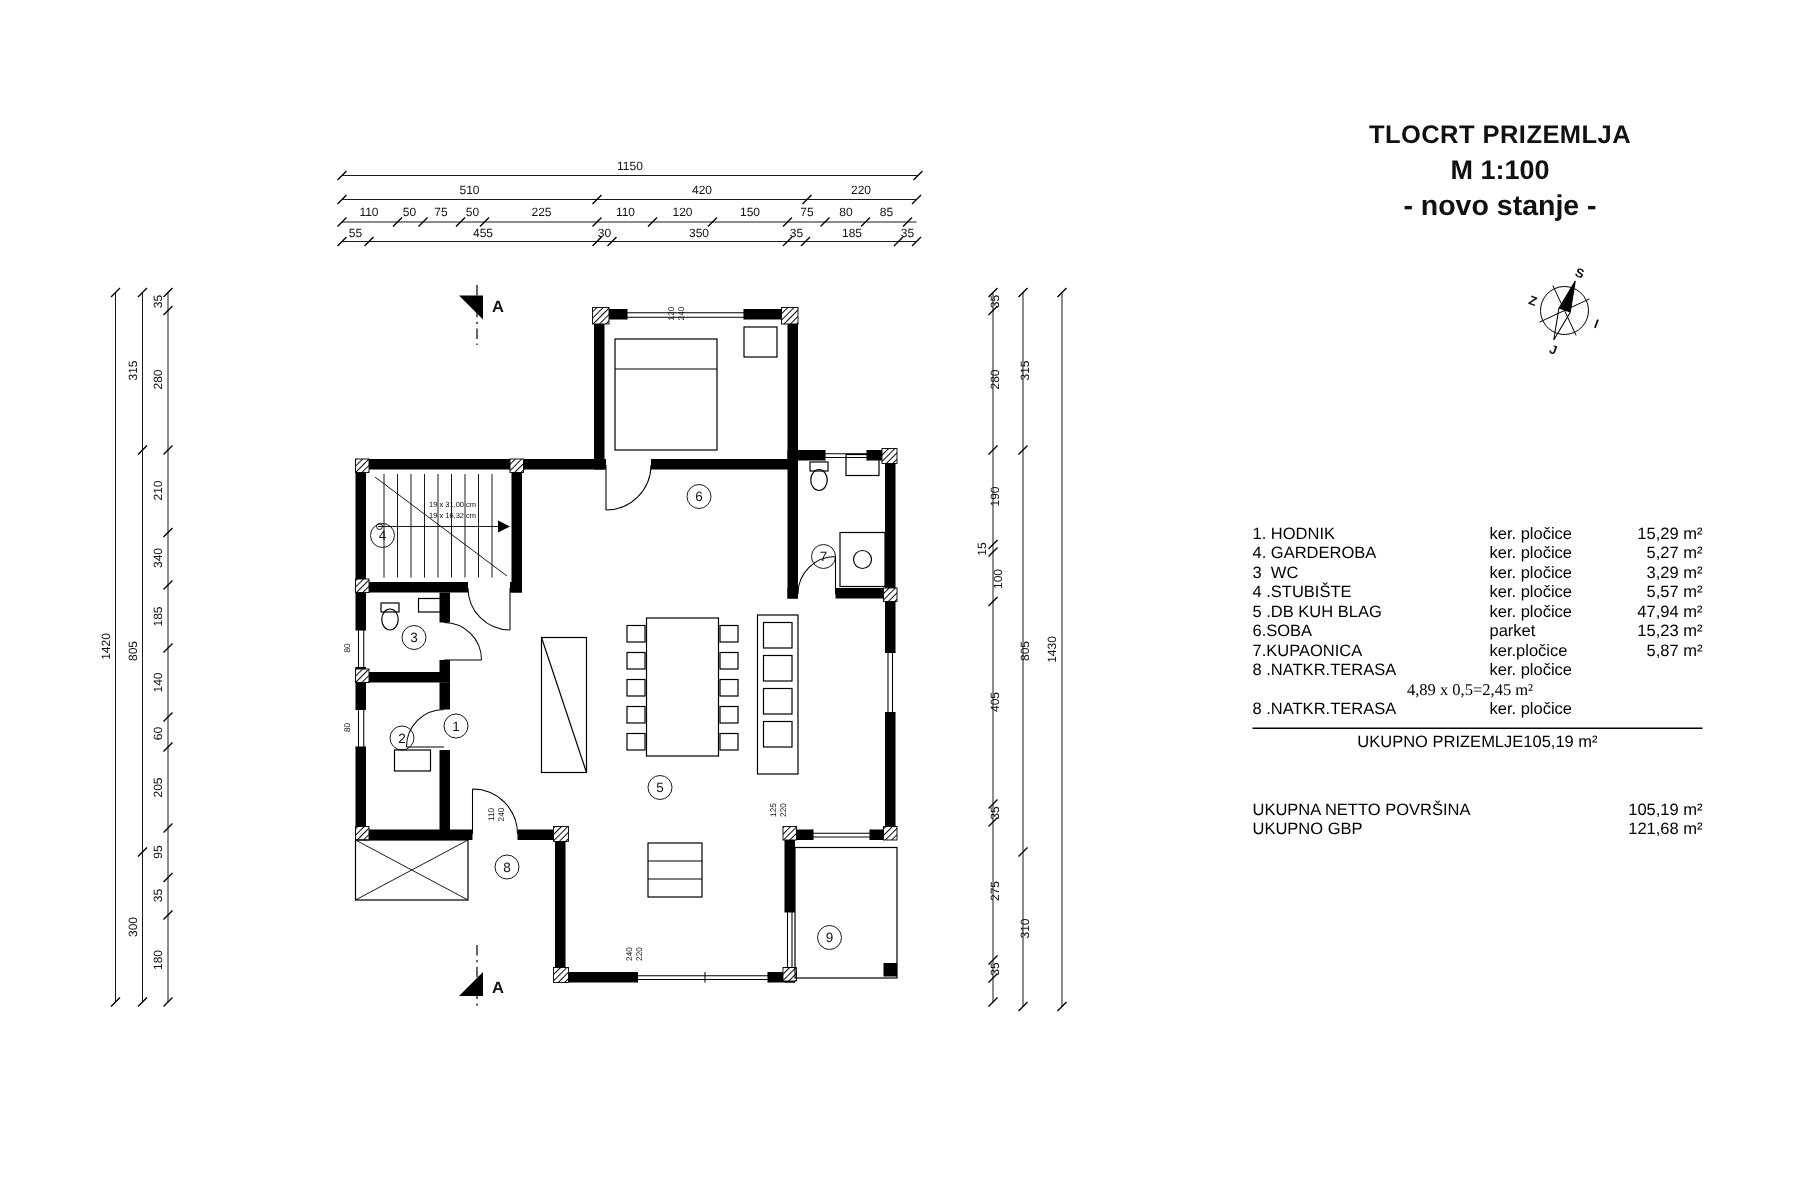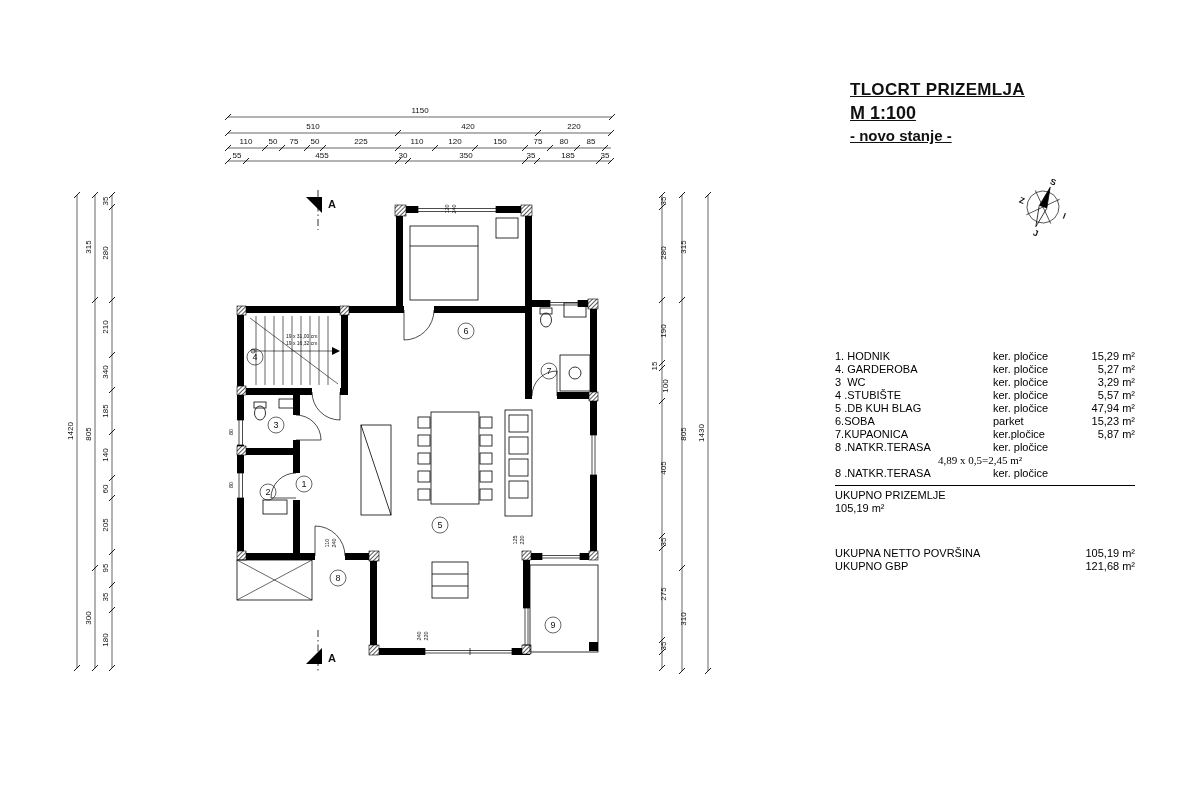--- a/index.html
+++ b/index.html
@@ -15,31 +15,31 @@
   .cmp{font-size:8.5px;font-weight:bold;}
   .dimline{stroke:#000;stroke-width:0.6;fill:none;}
   .tick{stroke:#000;stroke-width:0.9;fill:none;}
   .wall{fill:#000;stroke:none;}
   .hatchsq{fill:url(#hatch);stroke:#000;stroke-width:0.6;}
   .win{stroke:#000;stroke-width:0.7;fill:none;}
   .furn{stroke:#000;stroke-width:0.8;fill:none;}
   .thin{stroke:#000;stroke-width:0.6;fill:none;}
   .door{stroke:#000;stroke-width:0.7;fill:none;}
   .dashdot{stroke:#000;stroke-width:0.8;fill:none;stroke-dasharray:7 3 1.5 3;}
-  .titleblock{position:absolute;left:850px;top:80px;width:300px;text-align:left;font-weight:bold;color:#111;text-decoration:underline;}
+  .titleblock{position:absolute;left:850px;top:80px;width:300px;text-align:center;font-weight:bold;color:#111;}
   .t1{font-size:17px;letter-spacing:.3px;}
   .t2{font-size:18px;margin-top:3px;}
-  .t3{font-size:15px;margin-top:3px;}
+  .t3{font-size:19px;margin-top:3px;}
   .legend{position:absolute;left:835px;top:350px;width:300px;font-size:11px;line-height:13px;}
   .lrow{display:flex;align-items:center;}
   .lname{width:158px;white-space:pre;}
   .lmat{width:84px;white-space:pre;}
   .larea{flex:1;text-align:right;}
   .lsub{text-align:center;padding-right:10px;font-family:Liberation Serif, serif;}
-  .ltotal{display:flex;justify-content:center;border-top:1px solid #000;margin-top:5px;padding-top:3px;flex-direction:column;}
+  .ltotal{display:flex;justify-content:center;border-top:1px solid #000;margin-top:5px;padding-top:3px;}
   .lsummary{margin-top:32px;}
   .lrow2{display:flex;justify-content:space-between;}
 </style>
 </head>
 <body>
 
 <div class="canvas">
 
 <svg class="plan-svg" width="1200" height="795" viewBox="0 0 1200 795">
   <defs>

